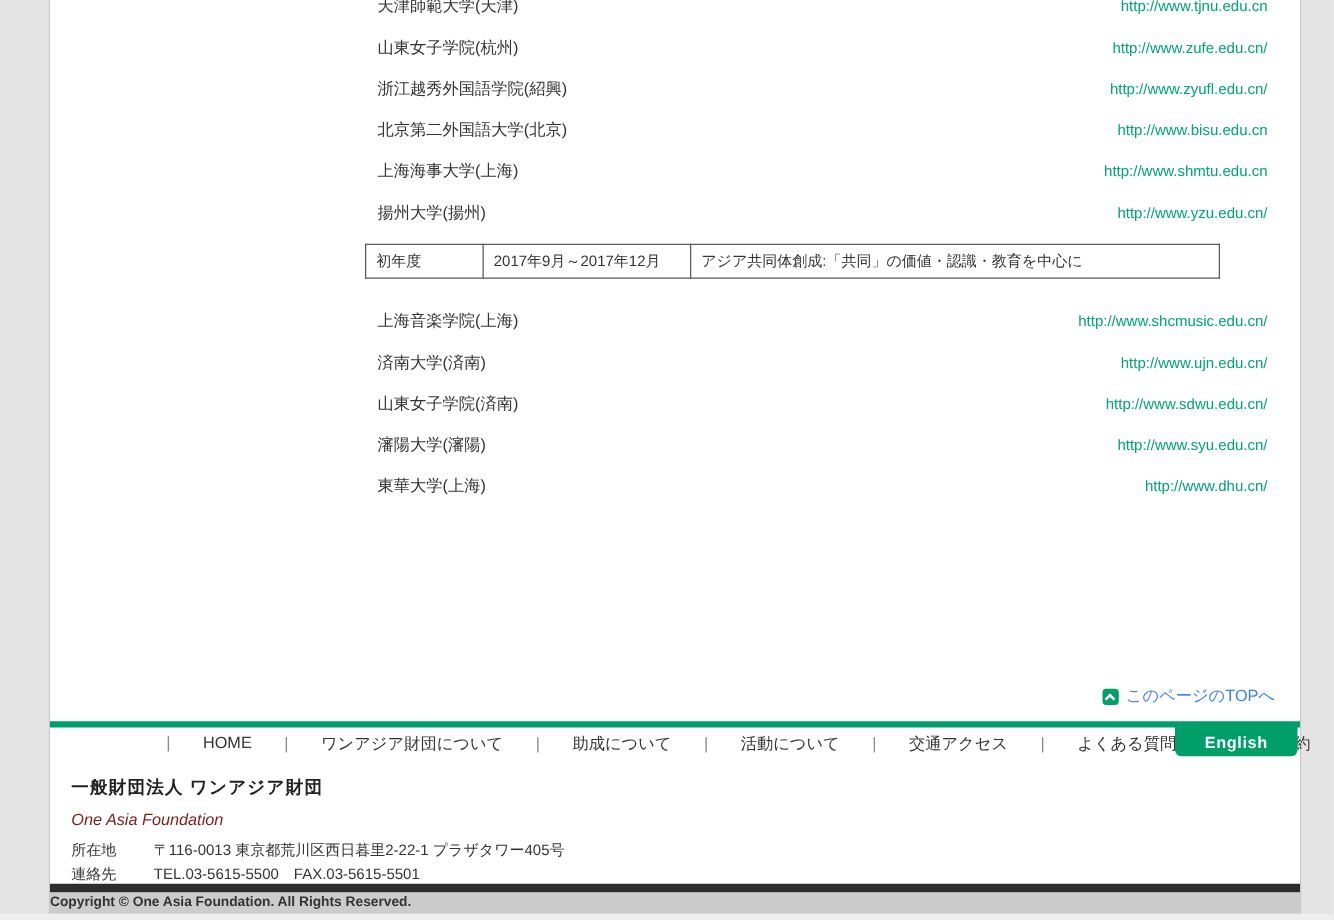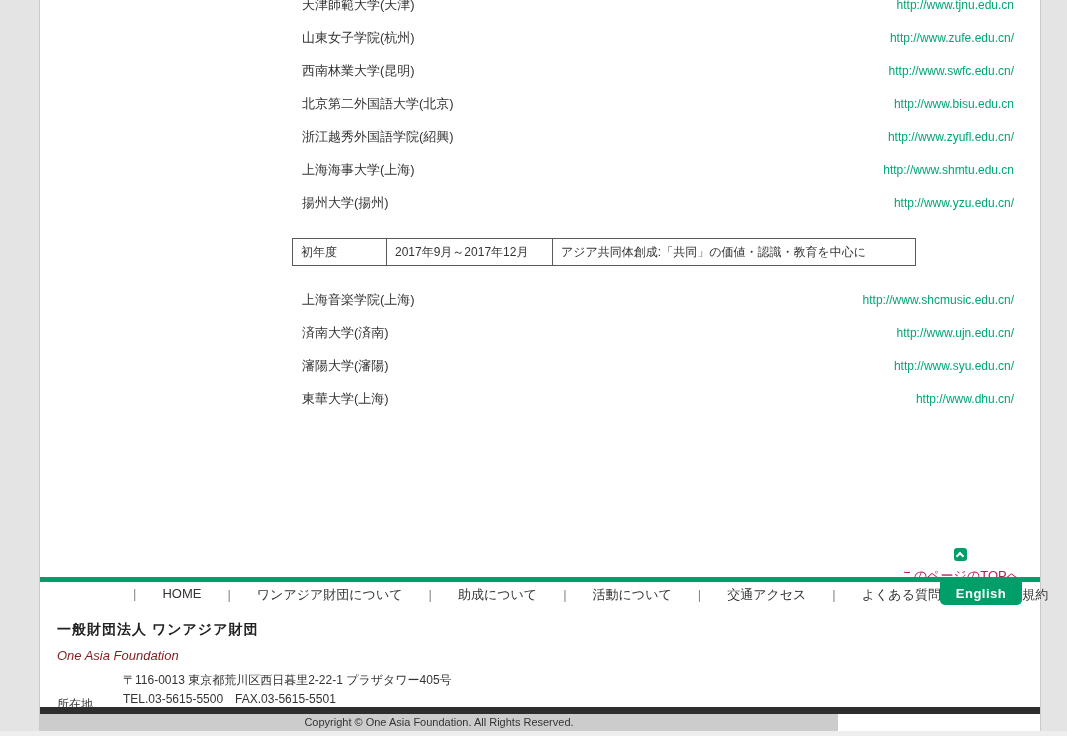--- a/index.html
+++ b/index.html
@@ -18,69 +18,69 @@
   .main-list{position:absolute;top:-8px;left:252px;width:728px;}
   .u-row{
     height:26px;margin-bottom:7px;display:flex;align-items:center;
     justify-content:space-between;padding:0 6px 0 10px;box-sizing:border-box;
   }
   .u-row.highlight{background:var(--highlight,#eaf8d8);}
   .u-name{font-size:13px;color:#333;white-space:nowrap;}
   a.u-url{font-size:12px;color:var(--link,#00a578);text-decoration:none;cursor:pointer;white-space:nowrap;}
   
   .detail-table{
-    border-collapse:collapse;table-layout:fixed;width:624px;
-    margin:22px 0 21px 0;
+    border-collapse:collapse;table-layout:fixed;width:684px;
+    margin:12px 0 21px 0;
   }
   .detail-table td{
     border:1px solid var(--table_border,#5a5a5a);
     height:26px;padding:0 4px 0 8px;font-size:12px;color:#333;
     vertical-align:middle;white-space:nowrap;overflow:hidden;
   }
   .detail-table .c1{width:81px;}
   .detail-table .c2{width:153px;}
   
   .top-link{
     position:absolute;top:548px;right:20px;display:flex;align-items:center;
-    gap:6px;font-size:13px;color:#be185d;cursor:pointer;flex-direction:column;
+    gap:6px;font-size:13px;color:#3b82f6;cursor:pointer;
   }
   .top-icon{
     width:13px;height:13px;background:var(--accent,#009e68);
     border-radius:3px;position:relative;display:inline-block;
   }
   .top-icon::after{
     content:"";position:absolute;left:3.5px;top:5px;width:4px;height:4px;
     border-top:2px solid #fff;border-left:2px solid #fff;transform:rotate(45deg);
   }
   
   .green-band{position:absolute;top:577px;left:0;width:1000px;height:5px;background:var(--accent,#009e68);}
   .footer-nav{
     position:absolute;top:586px;left:80px;display:flex;align-items:center;
     font-size:13px;color:#333;white-space:nowrap;
   }
   .nav-item{padding:0 13px;cursor:pointer;}
   .nav-item::before{content:"|";color:#888;margin-right:26px;cursor:default;}
   .nav-item:last-child::after{content:"|";color:#888;margin-left:26px;cursor:default;}
   .english-btn{
-    position:absolute;top:581px;left:900px;width:82px;height:24px;
+    position:absolute;top:581px;left:900px;width:98px;height:24px;
     background:var(--accent,#009e68);color:#fff;font-weight:bold;font-size:13px;
     border:none;border-radius:0 0 5px 5px;display:flex;align-items:center;
     justify-content:center;cursor:pointer;letter-spacing:.5px;
   }
   .org-jp{position:absolute;top:621px;left:17px;font-size:14px;font-weight:bold;color:#222;letter-spacing:1px;}
   .org-en{position:absolute;top:648px;left:17px;font-size:13px;color:#7f1d1d;font-style:italic;}
   .addr-line{position:absolute;left:17px;display:flex;font-size:12px;color:#333;}
-  .addr-line .lbl{width:48px;margin-top:24px;}
+  .addr-line .lbl{width:48px;}
   .addr-line .val{margin-left:18px;white-space:pre;}
   .line1{top:672px;} .line2{top:691px;}
   .dark-bar{position:absolute;top:707px;left:0;width:1000px;height:7px;background:var(--dark_bar,#2d2d2d);}
   .copyright-bar{
-    position:absolute;top:714px;left:0;width:798px;height:17px;
+    position:absolute;top:714px;left:0;width:1000px;height:17px;
     background:var(--copyright_bg,#ccc);font-size:11px;color:#333;
-    text-align:center;line-height:17px;
+    line-height:17px;font-weight:bold;
   }
   .bottom-strip{position:absolute;top:731px;left:0;width:1067px;height:5px;background:#eee;}
 </style>
 </head>
 <body>
 
 <div class="content">
 
   <div class="main-list">
 
@@ -88,30 +88,26 @@
 
     <div class="u-row">
         <span class="u-name">天津師範大学(天津)</span>
         <a class="u-url">http://www.tjnu.edu.cn</a>
       </div>
         <div class="u-row">
         <span class="u-name">山東女子学院(杭州)</span>
         <a class="u-url">http://www.zufe.edu.cn/</a>
       </div>
         <div class="u-row">
-        <span class="u-name">西南林業大学(昆明)</span>
-        <a class="u-url">http://www.swfc.edu.cn/</a>
+        <span class="u-name">浙江越秀外国語学院(紹興)</span>
+        <a class="u-url">http://www.zyufl.edu.cn/</a>
       </div>
         <div class="u-row">
         <span class="u-name">北京第二外国語大学(北京)</span>
         <a class="u-url">http://www.bisu.edu.cn</a>
-      </div>
-        <div class="u-row">
-        <span class="u-name">浙江越秀外国語学院(紹興)</span>
-        <a class="u-url">http://www.zyufl.edu.cn/</a>
       </div>
         <div class="u-row">
         <span class="u-name">上海海事大学(上海)</span>
         <a class="u-url">http://www.shmtu.edu.cn</a>
       </div>
         <div class="u-row">
         <span class="u-name">揚州大学(揚州)</span>
         <a class="u-url">http://www.yzu.edu.cn/</a>
       </div>
       </div>
@@ -128,20 +124,24 @@
 
     <div>
 
         <div class="u-row">
         <span class="u-name">上海音楽学院(上海)</span>
         <a class="u-url">http://www.shcmusic.edu.cn/</a>
       </div>
         <div class="u-row">
         <span class="u-name">済南大学(済南)</span>
         <a class="u-url">http://www.ujn.edu.cn/</a>
+      </div>
+        <div class="u-row">
+        <span class="u-name">山東女子学院(済南)</span>
+        <a class="u-url">http://www.sdwu.edu.cn/</a>
       </div>
         <div class="u-row">
         <span class="u-name">瀋陽大学(瀋陽)</span>
         <a class="u-url">http://www.syu.edu.cn/</a>
       </div>
         <div class="u-row">
         <span class="u-name">東華大学(上海)</span>
         <a class="u-url">http://www.dhu.cn/</a>
       </div>
       </div>

